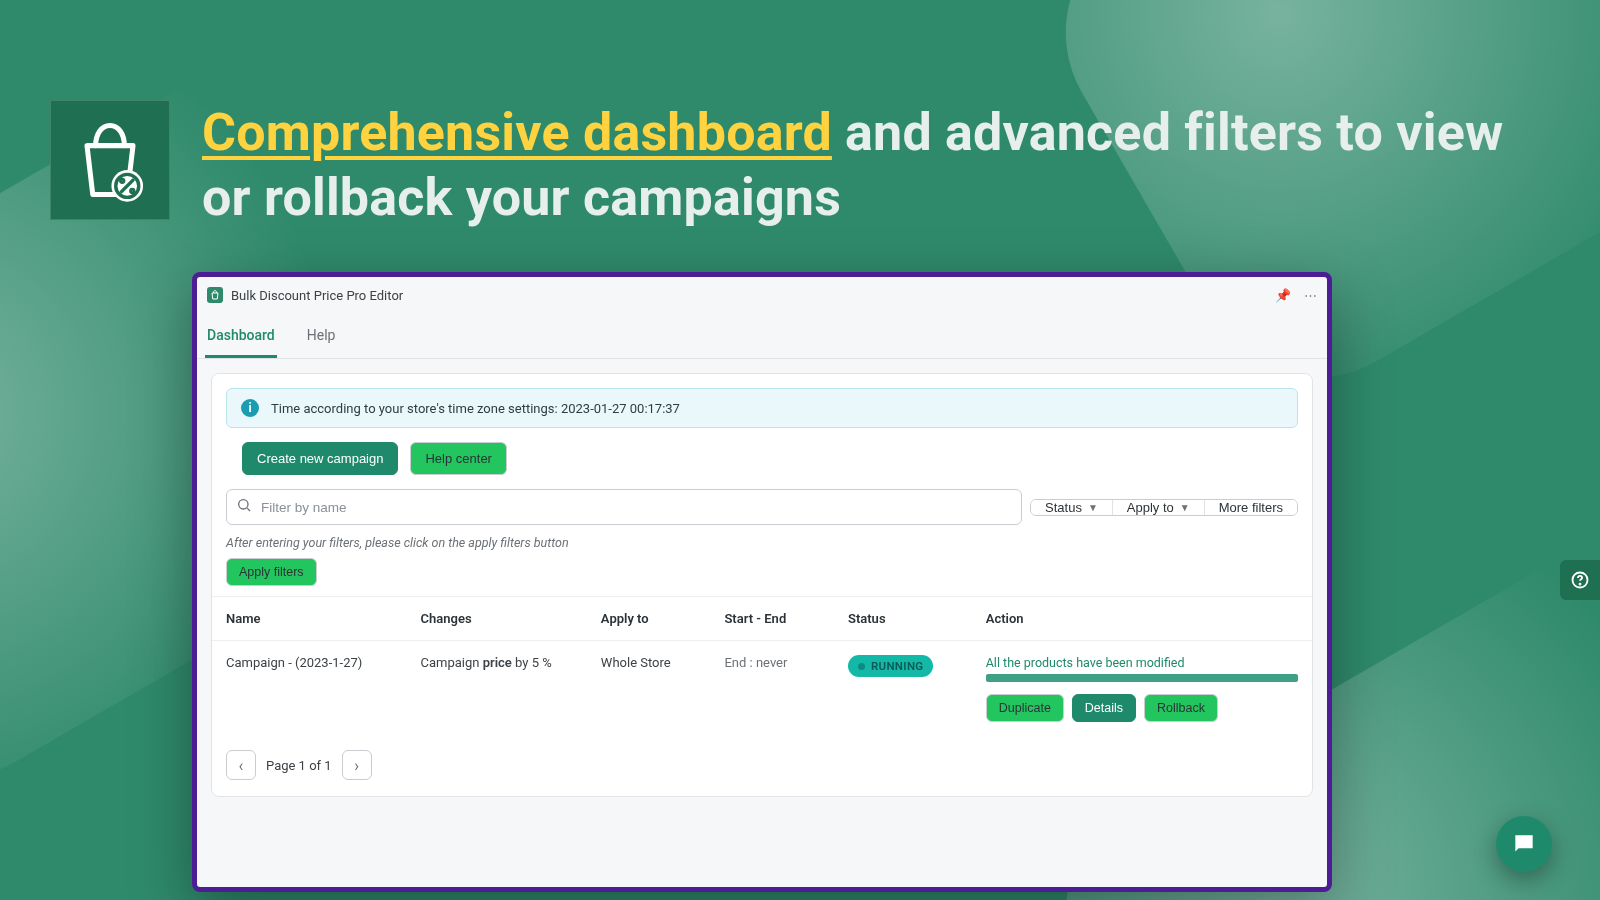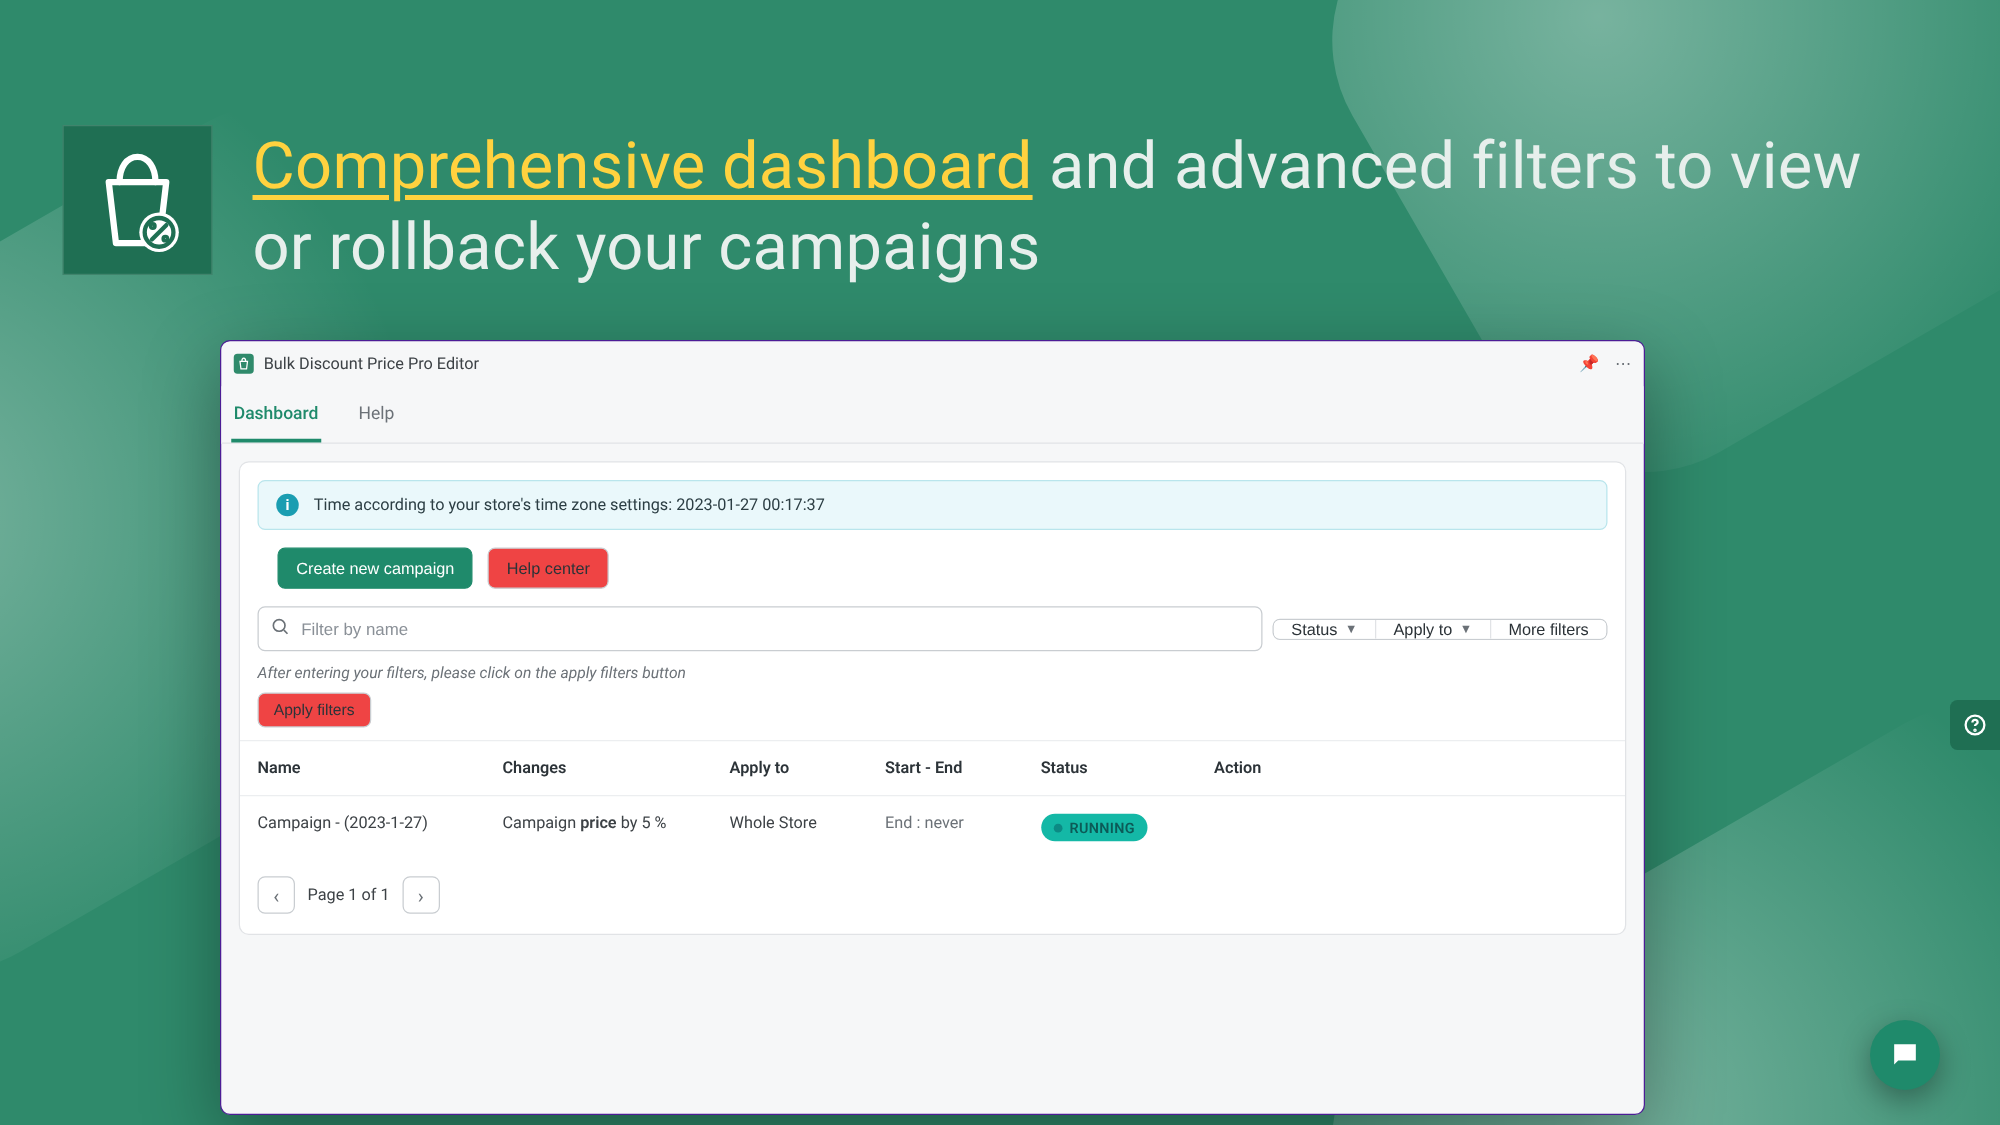--- a/index.html
+++ b/index.html
@@ -16,27 +16,27 @@
 
   .hero {
     position: absolute; left: 50px; top: 100px; right: 60px;
     display: flex; align-items: flex-start; gap: 32px;
   }
   .logo-tile {
     width: 120px; height: 120px; background: #1f6f53; border: 1px solid rgba(255,255,255,0.15);
     display: flex; align-items: center; justify-content: center; flex: 0 0 auto;
   }
   .logo-tile svg { width: 92px; height: 92px; }
-  .headline { color: #e7efec; font-size: 52px; font-weight: 400; line-height: 1.25; letter-spacing: 0.2px; }
+  .headline { color: #e7efec; font-size: 52px; font-weight: 700; line-height: 1.25; letter-spacing: 0.2px; }
   .headline .hl { color: #ffd23f; text-decoration: underline; text-underline-offset: 6px; text-decoration-thickness: 4px; }
 
   .window {
-    position: absolute; left: 176px; top: 272px; width: 1140px; height: 620px;
+    position: absolute; left: 192px; top: 272px; width: 1140px; height: 620px;
     background: #f6f7f8; border-radius: 8px; box-shadow: 0 20px 60px rgba(0,0,0,0.35);
-    border: 1px solid #4c1d95; overflow: hidden;
+    border: 5px solid #4c1d95; overflow: hidden;
   }
 
   .titlebar { height: 36px; display: flex; align-items: center; padding: 0 10px; color: #3d4246; font-size: 13px; justify-content: space-between; }
   .titlebar .tleft { display: flex; align-items: center; gap: 8px; }
   .titlebar .appicon { width: 16px; height: 16px; background: #2f8a6b; border-radius: 3px; display:inline-flex; align-items:center; justify-content:center; }
   .titlebar .appicon svg{width:12px;height:12px;}
   .titlebar .tactions { display: flex; align-items: center; gap: 12px; color: #6b7177; }
 
   .tabs { display: flex; gap: 28px; padding: 0 8px; border-bottom: 1px solid #e1e3e6; background:#f6f7f8; }
   .tab { padding: 14px 2px 12px; font-size: 14px; color: #6b7177; border-bottom: 3px solid transparent; cursor: pointer; }
@@ -44,21 +44,21 @@
 
   .panel { margin: 14px; background: #ffffff; border: 1px solid #e1e3e6; border-radius: 8px; padding: 0 0 16px 0; }
 
   .info-banner {
     margin: 14px; padding: 10px 14px; border: 1px solid #b9e5ec; background: #eaf8fb; color: #2c3e44;
     border-radius: 6px; display: flex; align-items: center; gap: 12px; font-size: 13px;
   }
   .info-banner .icircle { width: 18px; height: 18px; border-radius: 50%; background: #1a9db1; color:#fff; font-weight:700; font-size:12px; display:flex; align-items:center; justify-content:center; }
 
   .action-row { display: flex; gap: 12px; padding: 0 14px 14px; }
-  .btn { font-size: 13px; padding: 8px 14px; border-radius: 6px; border: 1px solid #c9cdd1; background: #ef4444; cursor: pointer; color:#2c3338; }
+  .btn { font-size: 13px; padding: 8px 14px; border-radius: 6px; border: 1px solid #c9cdd1; background: #22c55e; cursor: pointer; color:#2c3338; }
   .btn.primary { background: #1f8a6b; border-color: #1f8a6b; color: #fff; margin-left: 16px; }
   .btn.small { font-size: 12.5px; padding: 6px 12px; }
   .btn.green { background:#1f8a6b; border-color:#1f8a6b; color:#fff; }
 
   .filters { padding: 0 14px; }
   .filter-row { display: flex; gap: 8px; align-items: center; }
   .search { flex: 1; position: relative; }
   .search input { width: 100%; height: 36px; padding: 0 12px 0 34px; border: 1px solid #c9cdd1; border-radius: 6px; font-size: 13.5px; color:#2c3338; }
   .search input::placeholder{color:#8a9097;}
   .search .sicon { position: absolute; left: 10px; top: 50%; transform: translateY(-50%); color: #6b7177; }
@@ -203,20 +203,29 @@
         <div>Campaign - (2023-1-27)</div>
         <div class="changes"><span>Campaign </span><span class="kw">price</span><span> by 5 %</span></div>
         <div class="applyto">Whole Store</div>
         <div class="end">End : never</div>
         <div>
           <span class="badge">
               <span class="dot"></span>
               <span>RUNNING</span>
             </span>
         </div>
+        <div class="action-col">
+          <div class="msg">All the products have been modified</div>
+          <div class="bar"></div>
+          <div class="btnrow">
+            <button class="btn small">Duplicate</button>
+            <button class="btn small green">Details</button>
+            <button class="btn small">Rollback</button>
+          </div>
+        </div>
       </div>
 
       <div class="pager">
         <div class="pbtn">‹</div>
         <div class="ptxt">Page 1 of 1</div>
         <div class="pbtn">›</div>
       </div>
     </div>
   </div>
 

